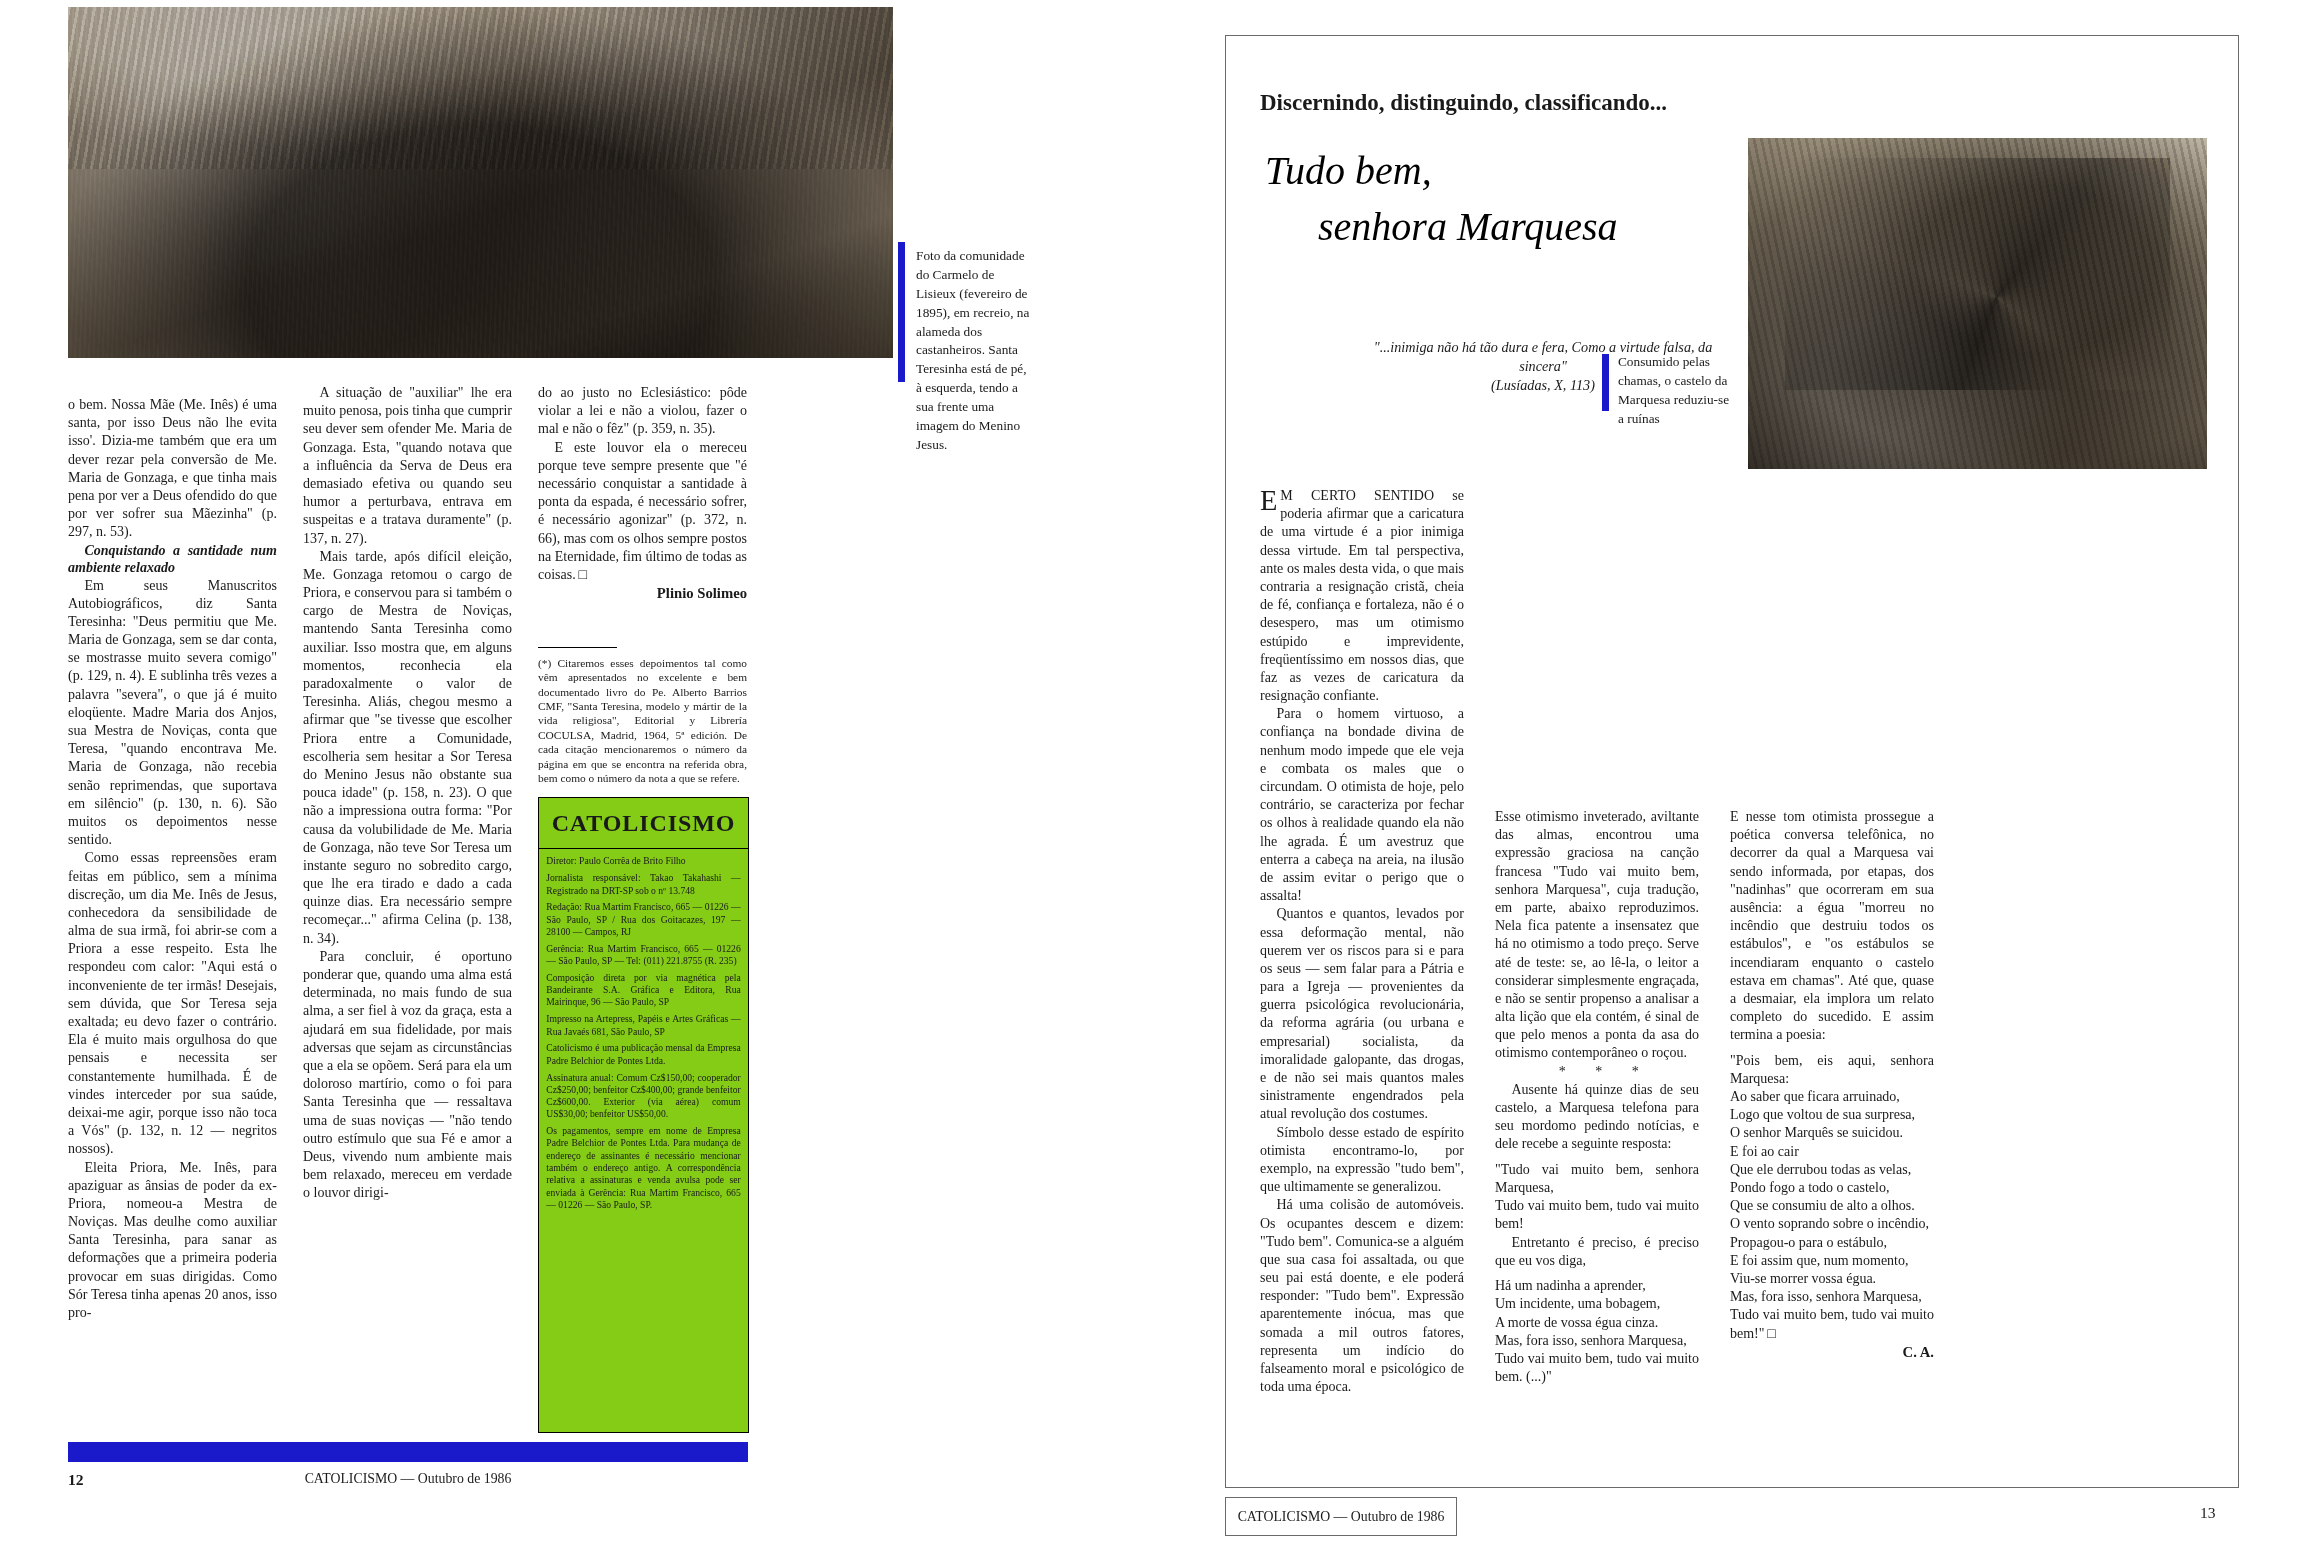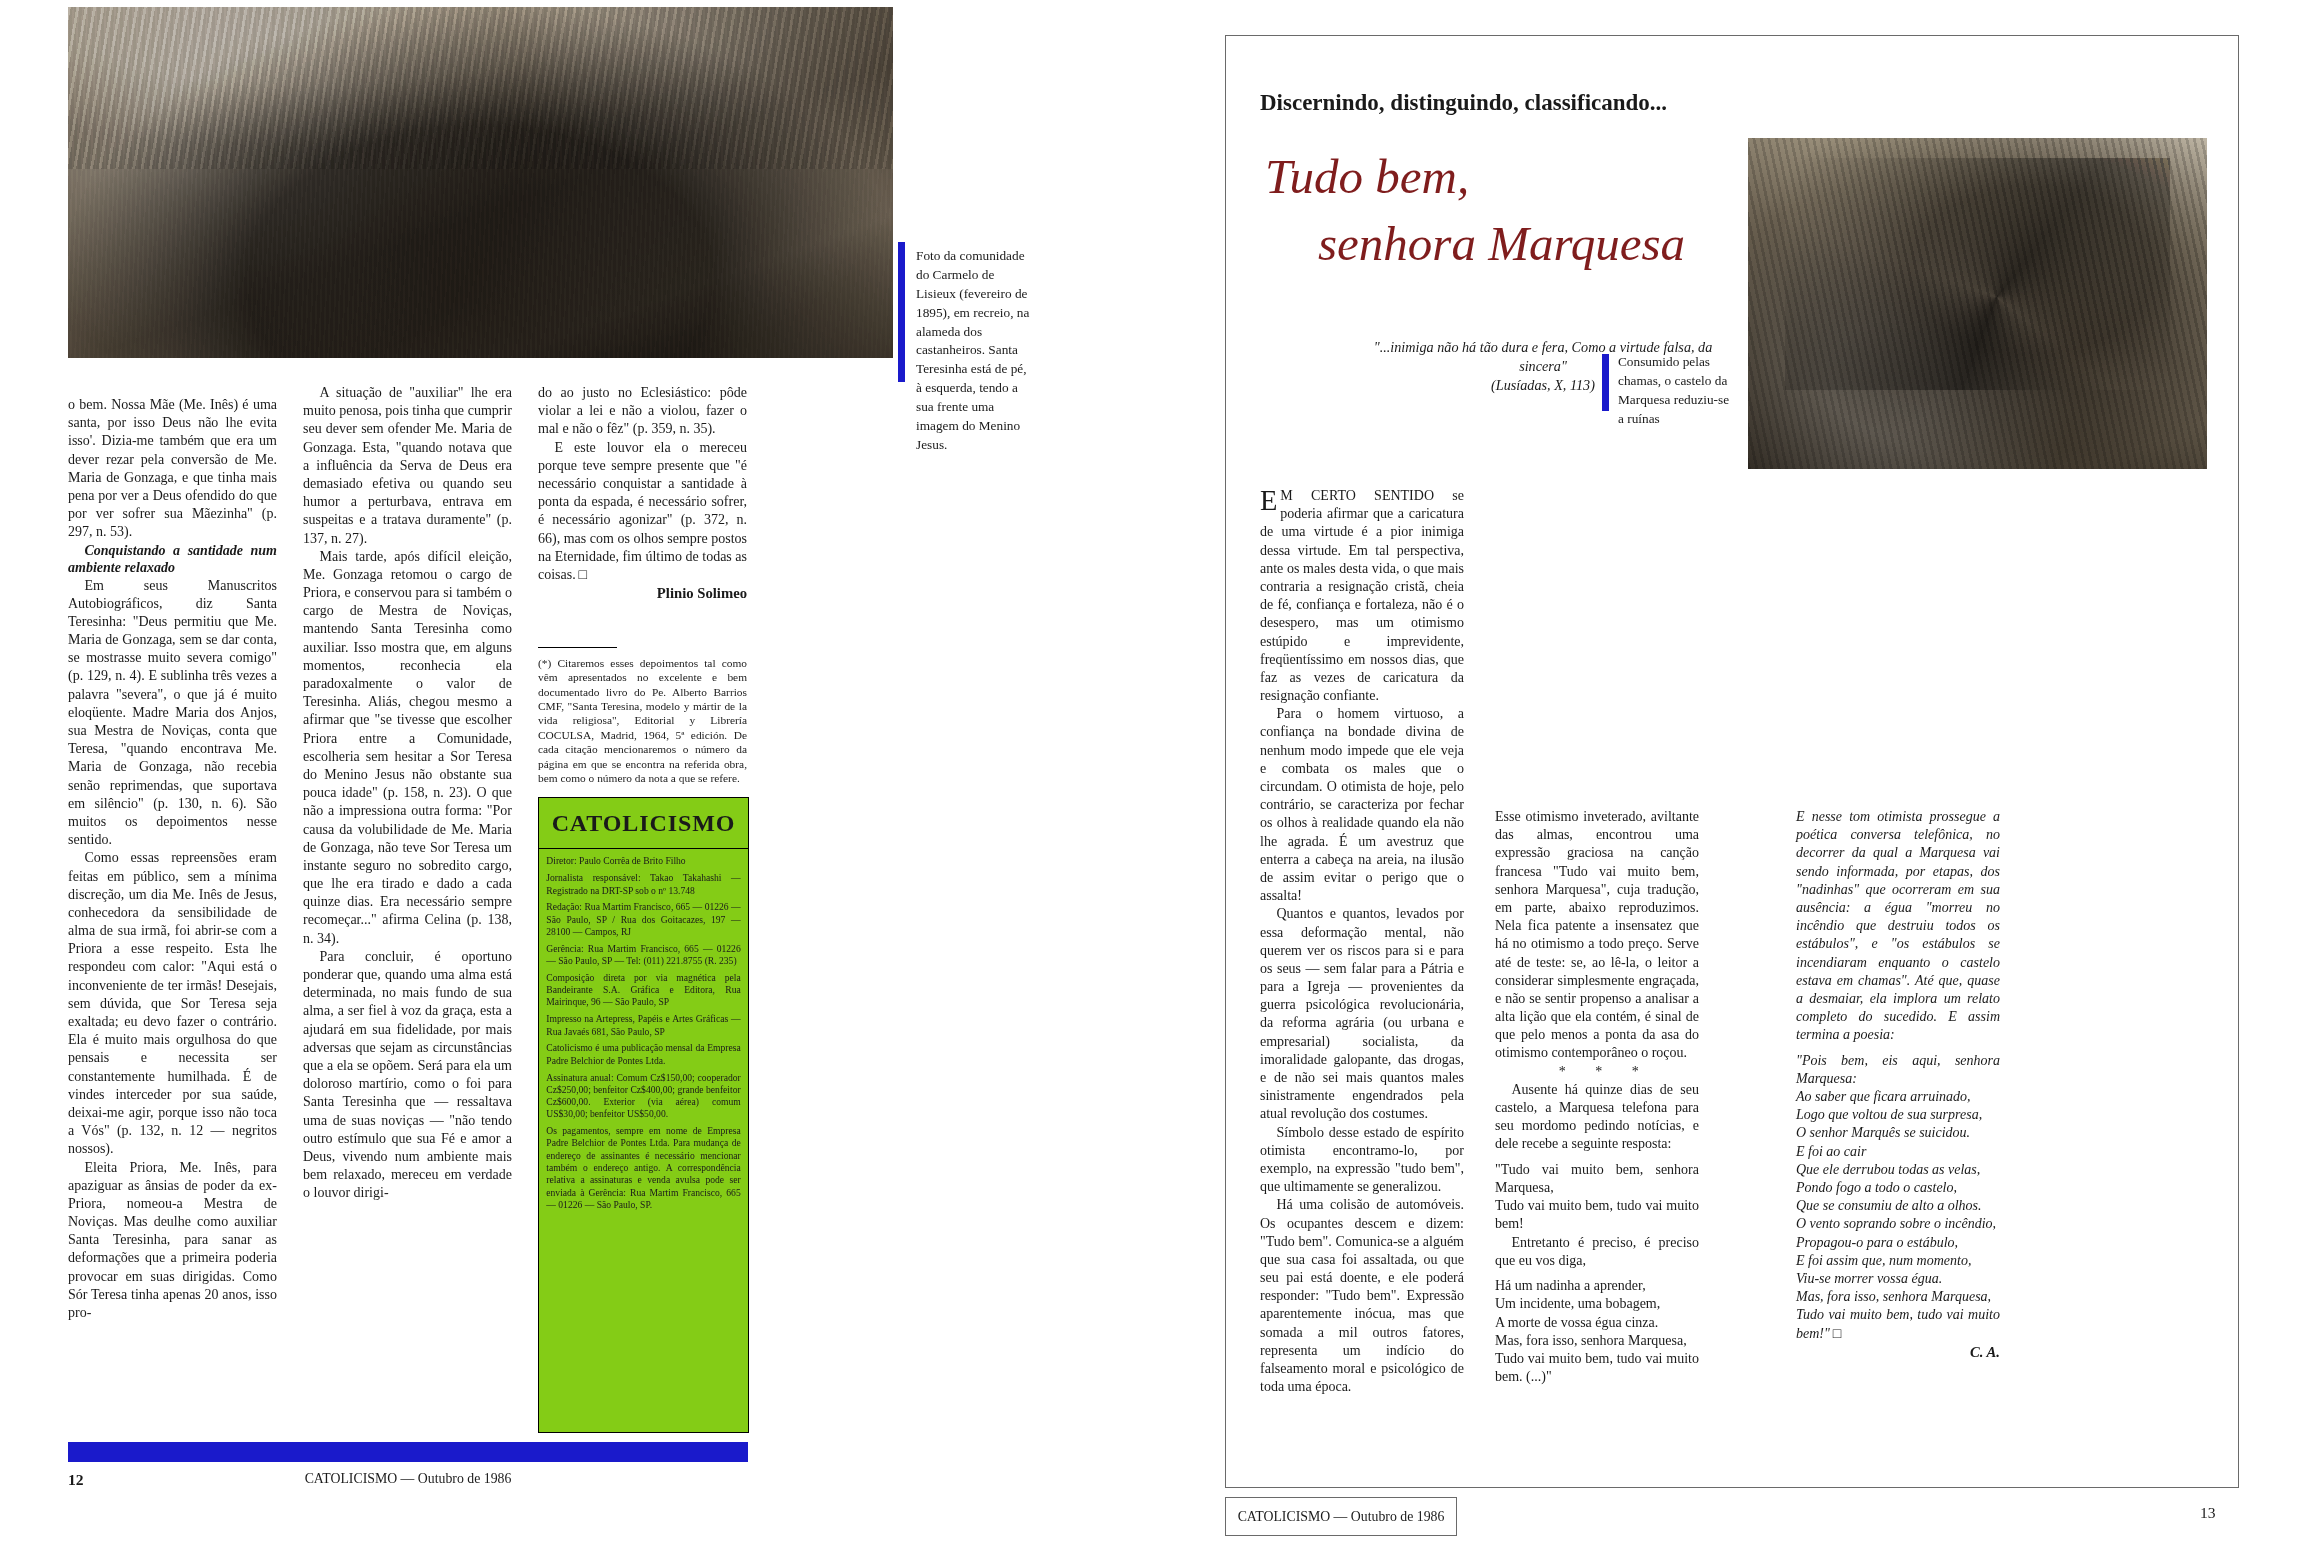--- a/index.html
+++ b/index.html
@@ -51,21 +51,21 @@
   .mast-body p{margin:0 0 4.6px 0;}
 
   .bluebar{position:absolute;left:68px;top:1442px;width:680px;height:20px;background:#1a1acb;}
   .pgnum-left{position:absolute;left:68px;top:1471px;font-size:15.6px;font-weight:bold;}
   .footer-left{position:absolute;left:68px;top:1471px;width:680px;text-align:center;font-size:13.8px;}
 
   
   .rpage-frame{position:absolute;left:1225px;top:35px;width:1012px;height:1451px;border:0.9px solid #6a6a6a;background:#fff;}
   .rtitle{position:absolute;left:1260px;top:90px;font-size:23px;font-weight:bold;font-family:"Liberation Serif",serif;}
   .script{position:absolute;left:1265px;top:147px;width:514px;font-family:"Liberation Serif",serif;
-      font-style:italic;font-size:49px;line-height:1.22;color:#7f1d1d;}
+      font-style:italic;font-size:40px;line-height:1.22;color:#000000;}
   .script .l2{display:block;margin-left:53px;margin-top:7.3px;}
   .epigraph{position:absolute;left:1350px;top:338px;width:386px;text-align:center;font-style:italic;font-size:14.2px;line-height:1.35;}
   .epigraph .src{font-style:italic;}
 
   .photo-right{position:absolute;left:1748px;top:138px;width:459px;height:331px;
       background:
         radial-gradient(circle at 30% 72%, rgba(255,255,255,.18) 0 14%, rgba(0,0,0,0) 48%),
         linear-gradient(200deg,#cfc6b4 0%,#a79c86 22%,#6d6353 48%,#453d31 72%,#2b251d 100%);}
   .photo-right:before{content:"";position:absolute;inset:0;
       background:
@@ -86,21 +86,21 @@
   .dropcap{font-size:14px;}
   .dropcap .big{float:left;font-size:28.5px;line-height:.86;padding:1.8px 2.8px 0 0;font-weight:normal;}
   .smallcaps{font-variant:small-caps;}
   .stars{text-align:center;letter-spacing:13px;margin:9.2px 0 7.3px 0;text-indent:0;}
   .verse{margin:7.3px 0 0 0;text-indent:0;}
   .verse div{text-indent:0;}
   .sig-right{text-align:right;font-weight:bold;font-size:14.7px;margin-top:9.2px;text-indent:0;}
 
   .rcol1{left:1260px;top:487px;width:204px;}
   .rcol2{left:1495px;top:808px;width:204px;}
-  .rcol3{left:1796px;top:808px;width:204px;font-style:italic;}
+  .rcol3{left:1730px;top:808px;width:204px;}
 
   .footer-right-box{position:absolute;left:1225px;top:1497px;width:230px;height:37px;border:0.9px solid #6a6a6a;
       display:flex;align-items:center;justify-content:center;font-size:13.8px;background:#fff;}
   .pgnum-right{position:absolute;left:2200px;top:1504px;font-size:15.6px;font-weight:normal;}
 </style>
 </head>
 <body>
 
 <div class="spread">
 

